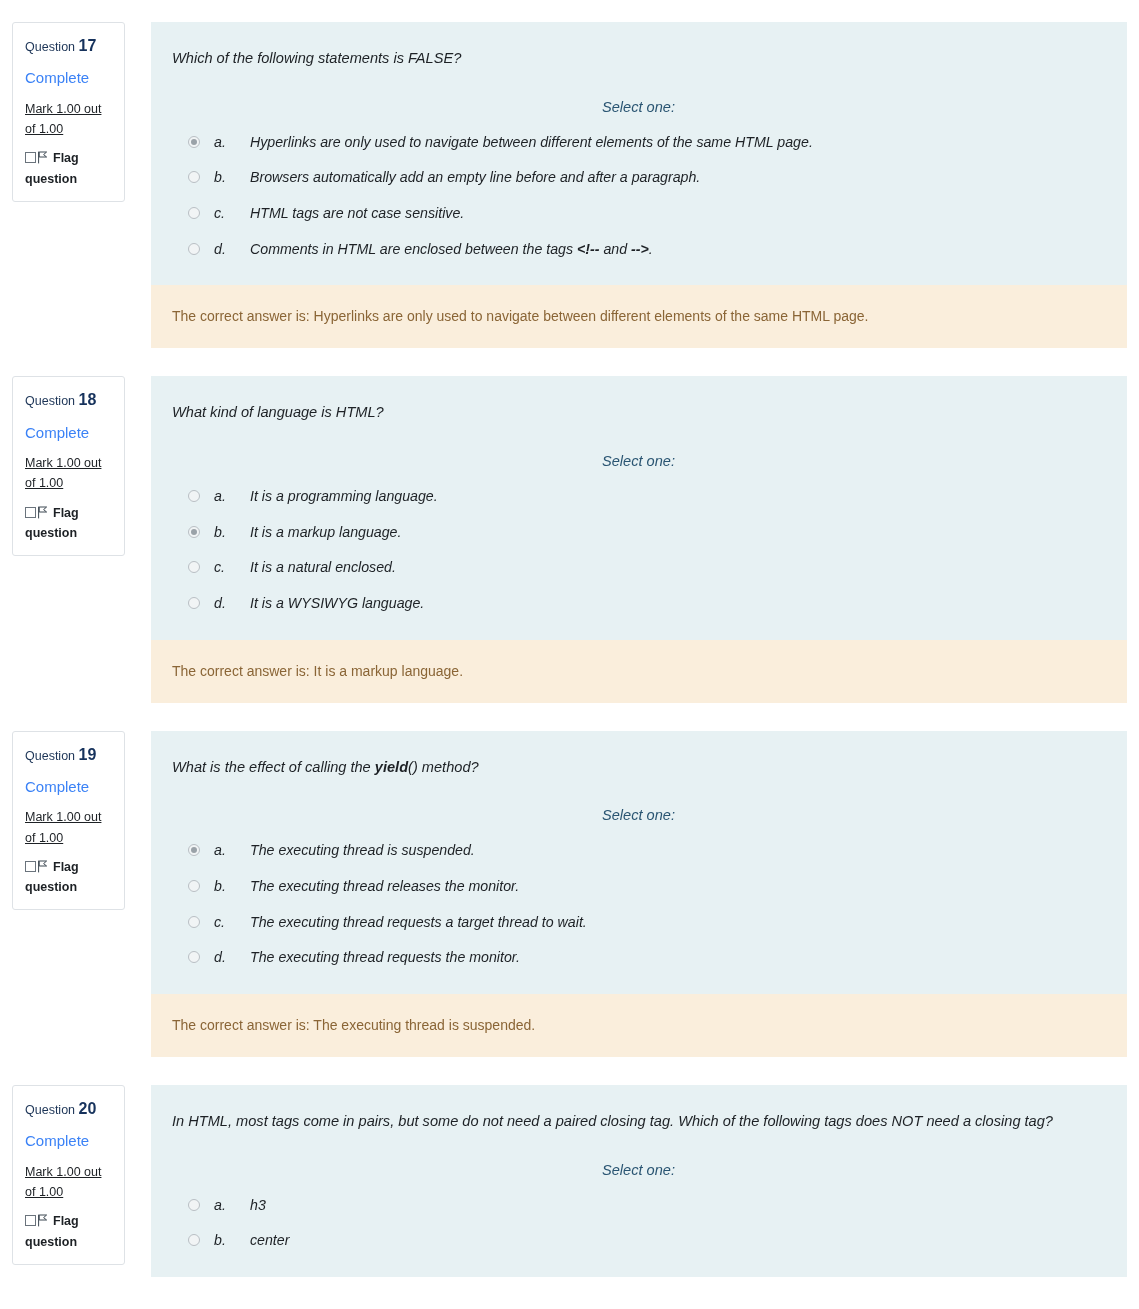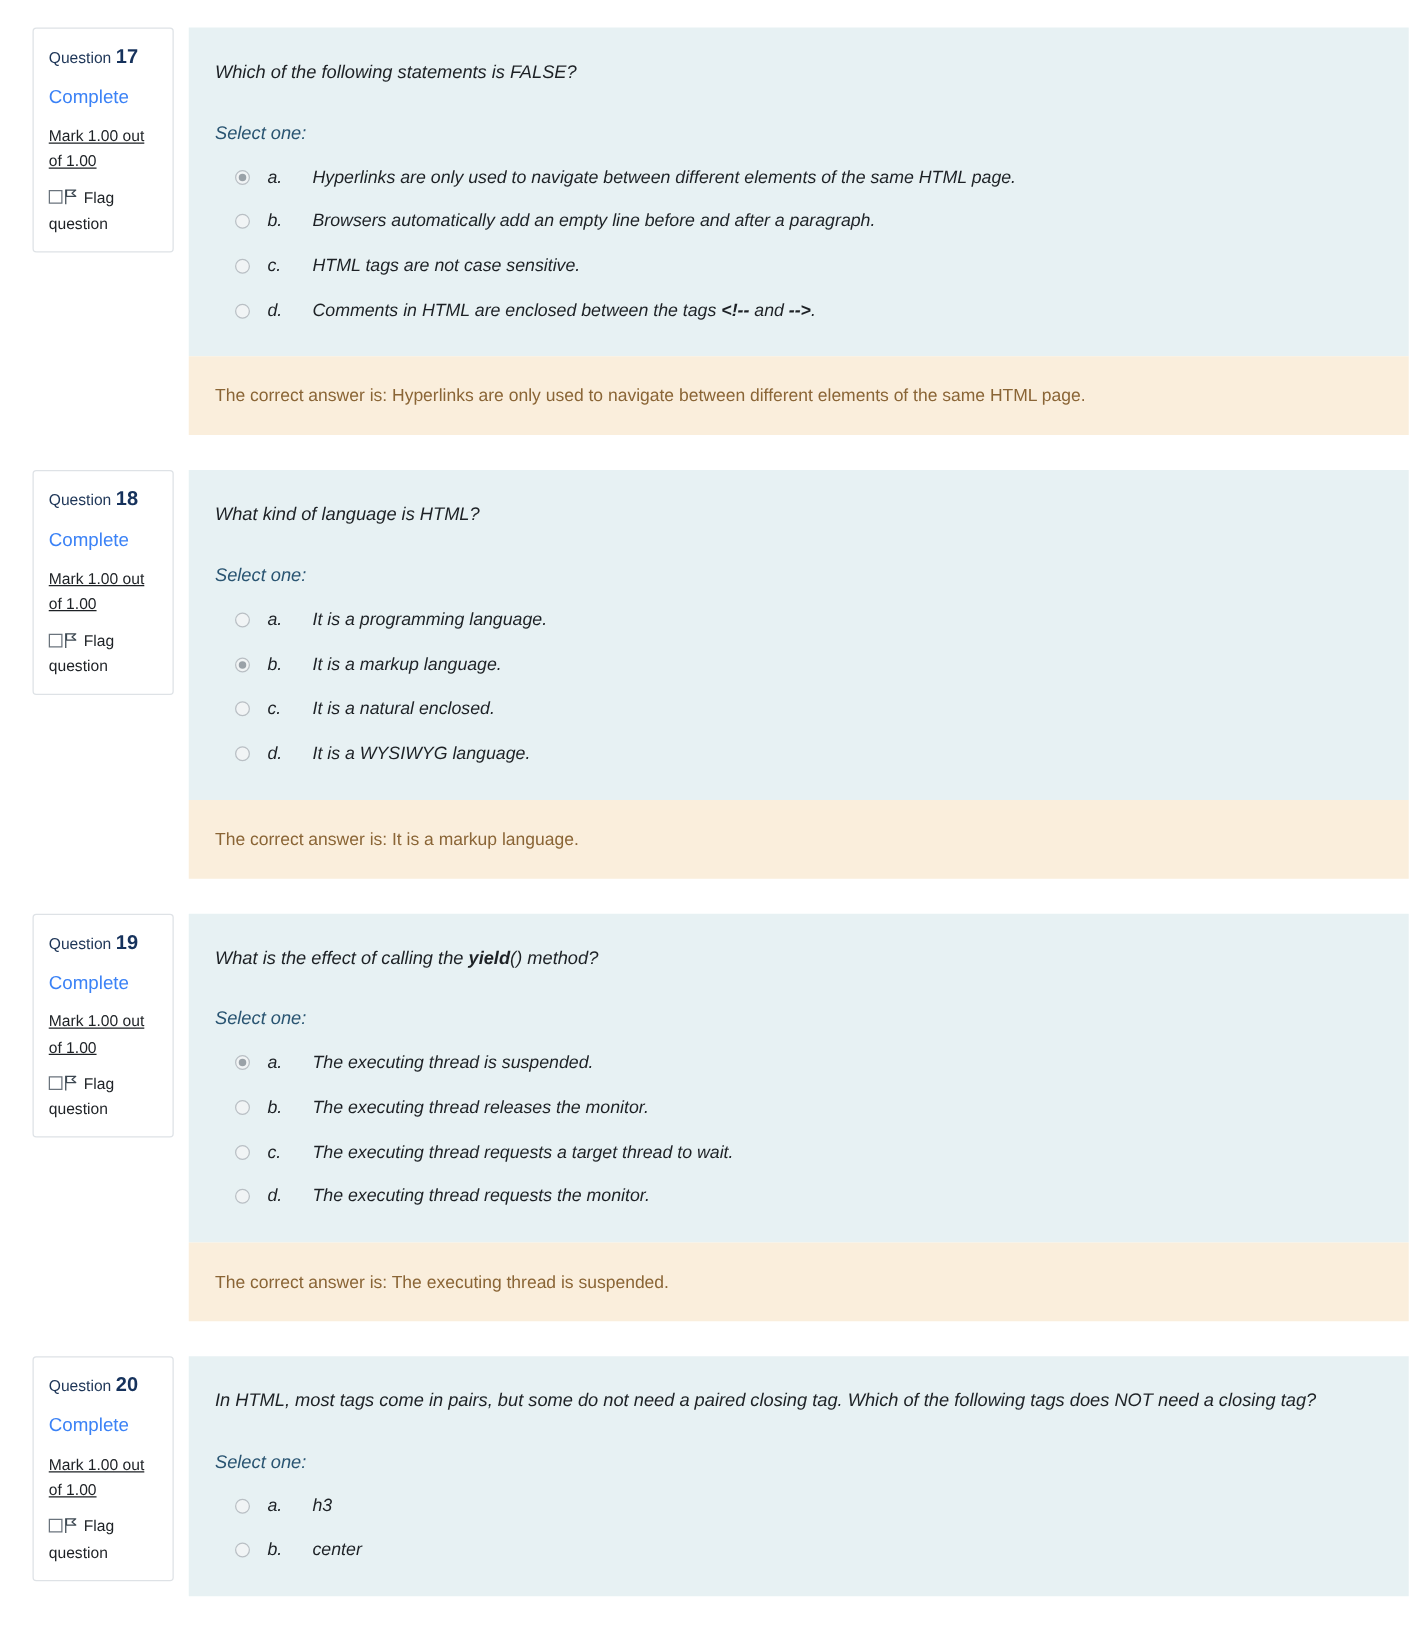--- a/index.html
+++ b/index.html
@@ -21,21 +21,21 @@
   
   .qblock {
     position: relative;
     width: 1139px;
     margin-bottom: 28px;
   }
 
   
   .qinfo {
     position: absolute;
-    left: 26px;
+    left: 12px;
     top: 0;
     width: 113px;
     border: 1px solid #dee2e6;
     border-radius: 3px;
     background: #ffffff;
     padding: 10px 10px 12px 12px;
     color: #1d2125;
     font-size: 12.5px;
     line-height: 1.58;
   }
@@ -61,20 +61,21 @@
     font-size: 12.5px;
     margin-bottom: 9px;
     line-height: 1.62;
     text-decoration: underline;
   }
   .qinfo .qflag {
     display: block;
     font-size: 12.5px;
     color: #1d2125;
     line-height: 1.62;
+    font-weight: bold;
   }
   .flagbox {
     display: inline-block;
     width: 11px;
     height: 11px;
     border: 1px solid #6a737c;
     background: #fff;
     vertical-align: -1px;
     margin-right: 1px;
   }
@@ -100,20 +101,21 @@
     color: #1d2125;
     font-size: 14.6px;
     line-height: 1.5;
     margin: 0 0 29px 0;
   }
   .qtext b { font-weight: bold; }
   .selectone {
     color: #2a5572;
     font-size: 14.6px;
     margin: 0 0 17px 0;
+    text-align: center;
   }
 
   .answers { margin: 0; padding: 0; list-style: none; }
   .ansrow {
     display: flex;
     align-items: flex-start;
     margin: 0 0 15px 0;
     padding-left: 16px;
   }
   .ansrow:last-child { margin-bottom: 0; }

